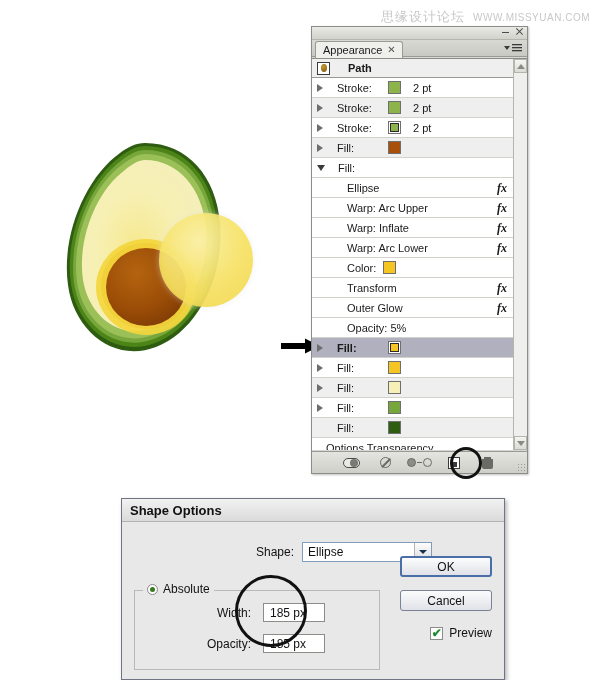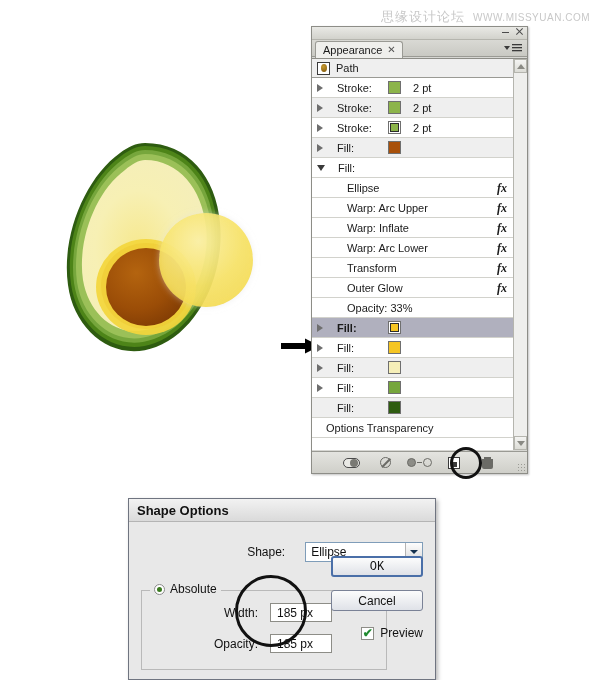--- a/index.html
+++ b/index.html
@@ -77,22 +77,23 @@
   .rows { position:absolute; left:0; top:0; right:14px; bottom:0; }
 
   .row {
     height:20px; display:flex; align-items:center;
     border-bottom:1px solid #d2d2cc;
     padding-left:5px; position:relative;
   }
   .row.alt { background:#efefef; }
   .row.white { background:#ffffff; }
   .row.head {
-    background:#efefef; font-weight:normal; height:19px;
+    background:#efefef; font-weight:bold; height:19px;
     border-bottom:1px solid #9a9a94;
+    gap:12px;
   }
   .row.selected { background:#b0b0be; }
 
   .tri {
     width:0; height:0; flex:0 0 auto; margin-right:3px;
     border-left:6px solid #6e6e6e;
     border-top:4px solid transparent;
     border-bottom:4px solid transparent;
   }
   .tri.down {
@@ -174,35 +175,35 @@
     background-image:radial-gradient(#9a9a94 1px, transparent 1px);
     background-size:3px 3px; }
 
   .circle-hl {
     position:absolute; border:3px solid #111; border-radius:50%;
     pointer-events:none;
   }
 
   
   .dialog {
-    position:absolute; left:128px; top:498px; width:308px; height:182px;
+    position:absolute; left:121px; top:498px; width:384px; height:182px;
     background:#e8e8e8;
     border:1px solid #6f7480;
     box-shadow:2px 2px 4px rgba(0,0,0,.28);
     font-size:12px; color:#111;
   }
   .dlg-title {
     height:23px; padding:0 8px; display:flex; align-items:center;
     background:linear-gradient(#f2f2f2,#dadada);
     border-bottom:1px solid #b4b4b4;
     font-weight:bold; font-size:13px;
   }
   .dlg-body { position:relative; height:159px; padding:10px 12px; }
 
-  .shape-row { display:flex; align-items:center; gap:20px; margin:10px 0 16px 0; }
+  .shape-row { display:flex; align-items:center; gap:8px; margin:10px 0 16px 0; }
   .lbl-right { width:160px; text-align:right; font-size:12px; }
   .select {
     width:130px; height:20px; background:#fff; border:1px solid #7f9db9;
     display:flex; align-items:center; position:relative; padding-left:5px;
     font-size:12px;
   }
   .select .arrowbox {
     position:absolute; right:0; top:0; width:17px; height:18px;
     background:linear-gradient(#fdfdfd,#dcdcdc);
     border-left:1px solid #b4b4b4;
@@ -232,21 +233,21 @@
   }
 
   .btn {
     width:92px; height:21px;
     background:linear-gradient(#fcfcfc,#dfe2e8);
     border:1px solid #7a8296; border-radius:3px;
     display:flex; align-items:center; justify-content:center;
     font-size:12px; color:#111;
   }
   .btn.primary { border:2px solid #4a6fa8; }
-  .btn-ok { position:absolute; right:12px; top:34px;font-family:Liberation Mono, monospace; }
+  .btn-ok { position:absolute; right:12px; top:34px; }
   .btn-cancel { position:absolute; right:12px; top:68px; }
 
   .check-row { position:absolute; right:12px; top:104px; display:flex; align-items:center; gap:6px; font-size:12px; }
   .checkbox {
     width:13px;height:13px;background:#fff;border:1px solid #8d8d87;
     display:flex;align-items:center;justify-content:center;
   }
   .checkbox span { color:#1f8a2f; font-size:12px; line-height:1; font-weight:bold; }
 </style>
 </head>
@@ -390,31 +391,36 @@
         <span class="row-label">Warp: Inflate</span>
         <span class="fx">fx</span>
       </div>
       <div class="row white">
         <div class="indent"></div>
         <span class="row-label">Warp: Arc Lower</span>
         <span class="fx">fx</span>
       </div>
       <div class="row white">
         <div class="indent"></div>
+        <span class="row-label">Color:</span>
+        <div class="swatch" style="background:#f5c523"></div>
+      </div>
+      <div class="row white">
+        <div class="indent"></div>
         <span class="row-label">Transform</span>
         <span class="fx">fx</span>
       </div>
       <div class="row white">
         <div class="indent"></div>
         <span class="row-label">Outer Glow</span>
         <span class="fx">fx</span>
       </div>
       <div class="row white">
         <div class="indent"></div>
-        <span class="row-label">Opacity: 33%</span>
+        <span class="row-label">Opacity: 5%</span>
       </div>
 
       <div class="row selected">
         <div class="tri"></div>
         <span class="row-label wide" style="font-weight:bold">Fill:</span>
         <div class="swatch ringed" style="background:#f5c523"></div>
       </div>
 
       <div class="row white">
         <div class="tri"></div>

